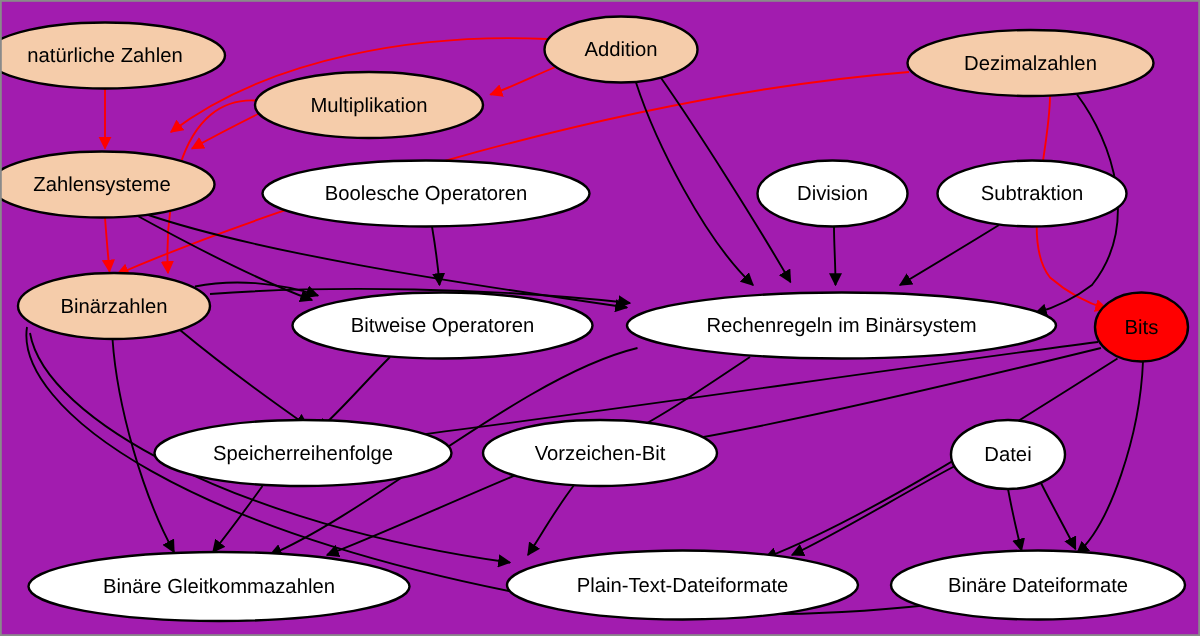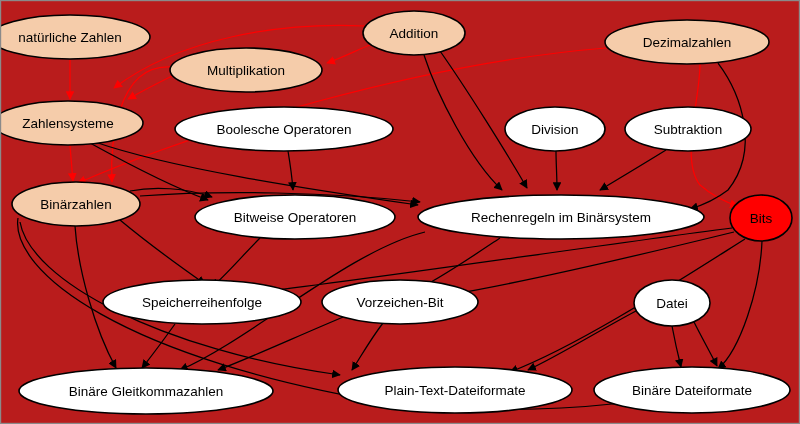--- a/index.html
+++ b/index.html
@@ -4,21 +4,21 @@
 <style>
   html, body {
     margin: 0;
     padding: 0;
     background: #ffffff;
   }
   #canvas {
     position: relative;
     width: 800px;
     height: 424px;
-    background: #b91c1c;
+    background: #a21caf;
     font-family: "Liberation Sans", sans-serif;
     overflow: hidden;
   }
   #graph-svg {
     display: block;
     width: 800px;
     height: 424px;
   }
   .node-ellipse {
     stroke: #000000;

